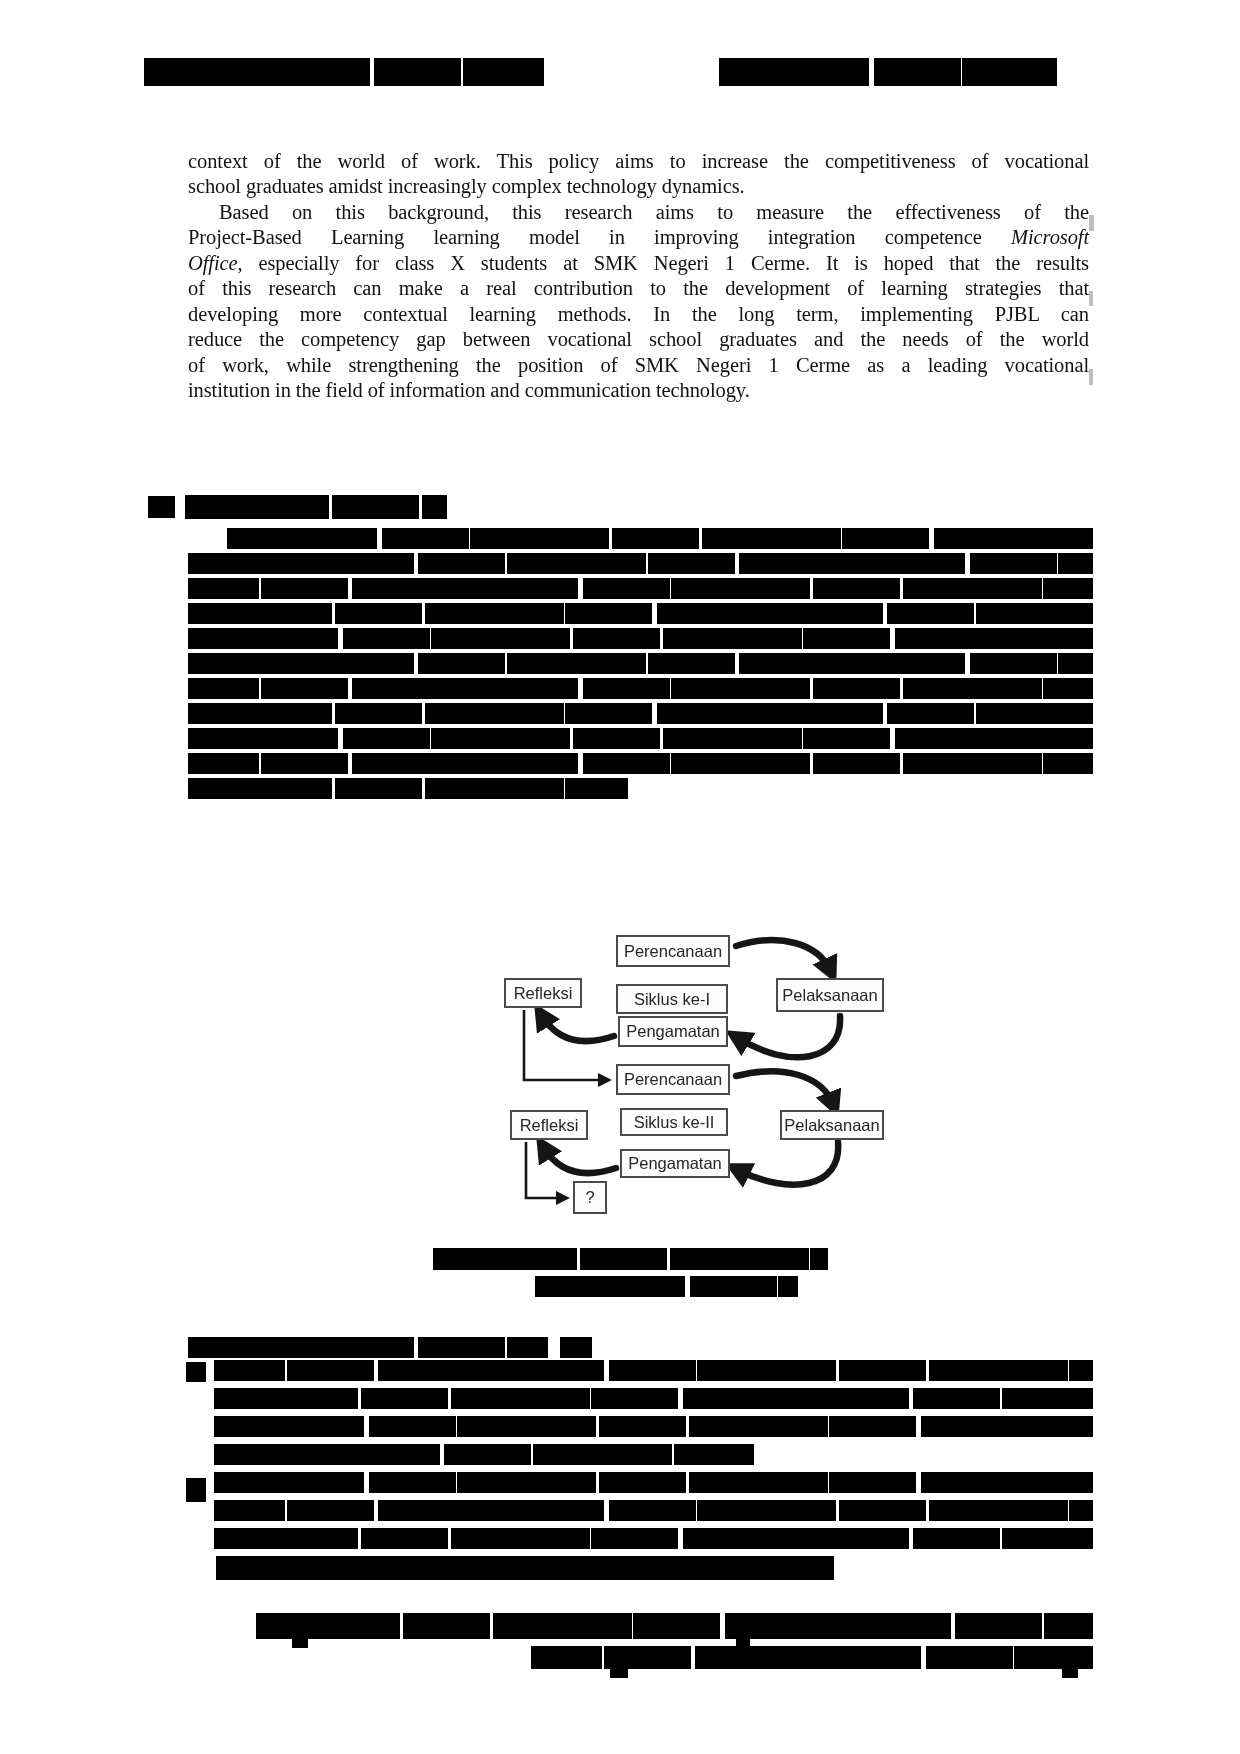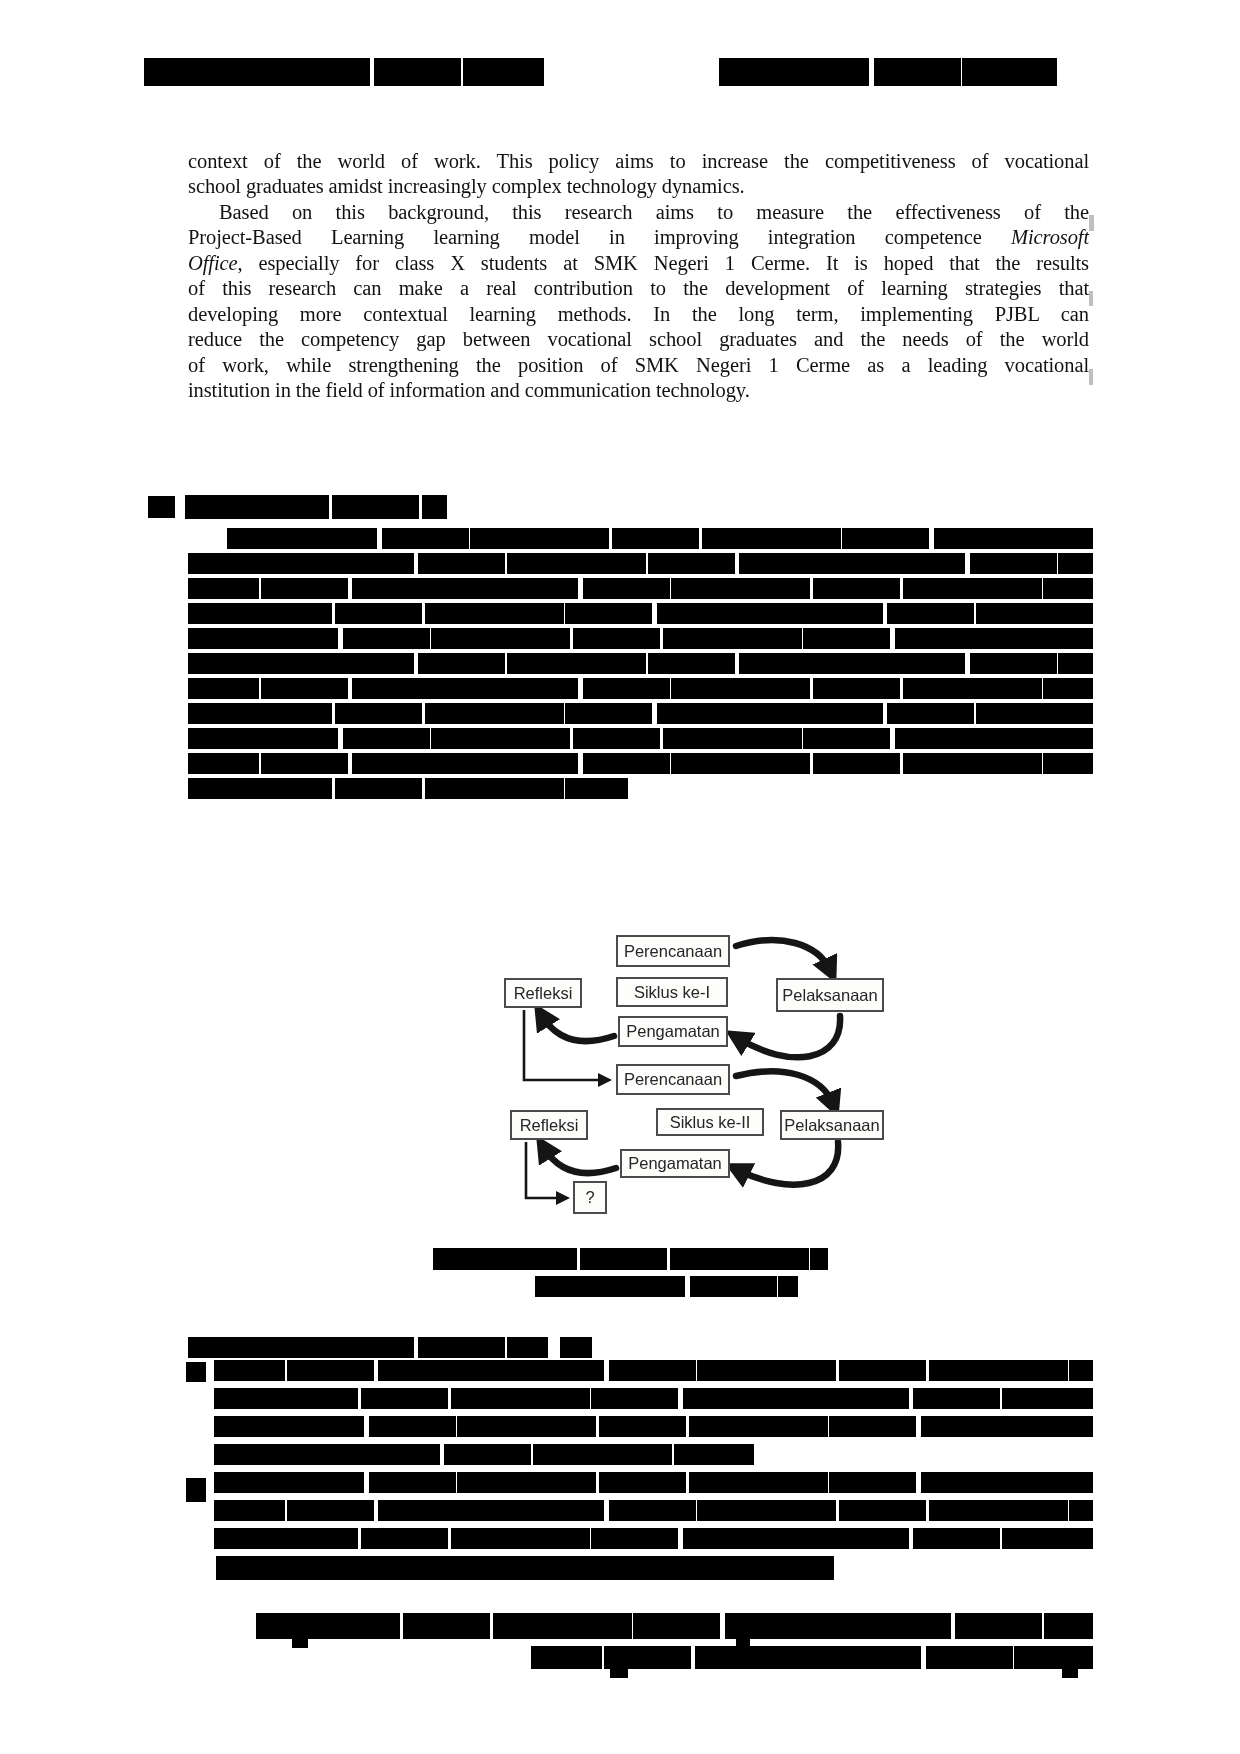--- a/index.html
+++ b/index.html
@@ -104,27 +104,27 @@
       <path d="M 174 116 C 132 130, 112 112, 102 96" stroke="#151515" stroke-width="6.5" fill="none" stroke-linecap="round" marker-end="url(#ahBig)"></path>
       <path d="M 84 90 L 84 160 L 164 160" stroke="#151515" stroke-width="2.6" fill="none" marker-end="url(#ahSmall)"></path>
       <path d="M 296 156 C 344 144, 382 156, 393 184" stroke="#151515" stroke-width="6.5" fill="none" stroke-linecap="round" marker-end="url(#ahBig)"></path>
       <path d="M 398 222 C 402 268, 350 276, 298 250" stroke="#151515" stroke-width="6.5" fill="none" stroke-linecap="round" marker-end="url(#ahBig)"></path>
       <path d="M 176 248 C 134 262, 114 244, 104 228" stroke="#151515" stroke-width="6.5" fill="none" stroke-linecap="round" marker-end="url(#ahBig)"></path>
       <path d="M 86 222 L 86 278 L 122 278" stroke="#151515" stroke-width="2.6" fill="none" marker-end="url(#ahSmall)"></path>
     </svg>
 
     <div class="fbox" style="left:176px;top:15px;width:114px;height:32px;">Perencanaan</div>
     <div class="fbox" style="left:64px;top:58px;width:78px;height:30px;">Refleksi</div>
-    <div class="fbox" style="left:176px;top:57px;width:112px;height:30px;">Siklus ke-I</div>
+    <div class="fbox" style="left:176px;top:64px;width:112px;height:30px;">Siklus ke-I</div>
     <div class="fbox" style="left:336px;top:58px;width:108px;height:34px;">Pelaksanaan</div>
     <div class="fbox" style="left:178px;top:96px;width:110px;height:31px;">Pengamatan</div>
 
     <div class="fbox" style="left:176px;top:144px;width:114px;height:31px;">Perencanaan</div>
     <div class="fbox" style="left:70px;top:190px;width:78px;height:30px;">Refleksi</div>
-    <div class="fbox" style="left:180px;top:188px;width:108px;height:28px;margin-left:36px;">Siklus ke-II</div>
+    <div class="fbox" style="left:180px;top:188px;width:108px;height:28px;">Siklus ke-II</div>
     <div class="fbox" style="left:340px;top:190px;width:104px;height:30px;">Pelaksanaan</div>
     <div class="fbox" style="left:180px;top:229px;width:110px;height:29px;">Pengamatan</div>
 
     <div class="fbox" style="left:133px;top:261px;width:34px;height:33px;">?</div>
   </div>
 
   <div class="redact rr rp1" style="left:433px;top:1248px;width:395px;height:22px;"></div>
   <div class="redact rr rp2" style="left:535px;top:1276px;width:263px;height:21px;"></div>
 
   <div class="redact rr" style="left:188px;top:1337px;width:360px;height:21px;"></div>

